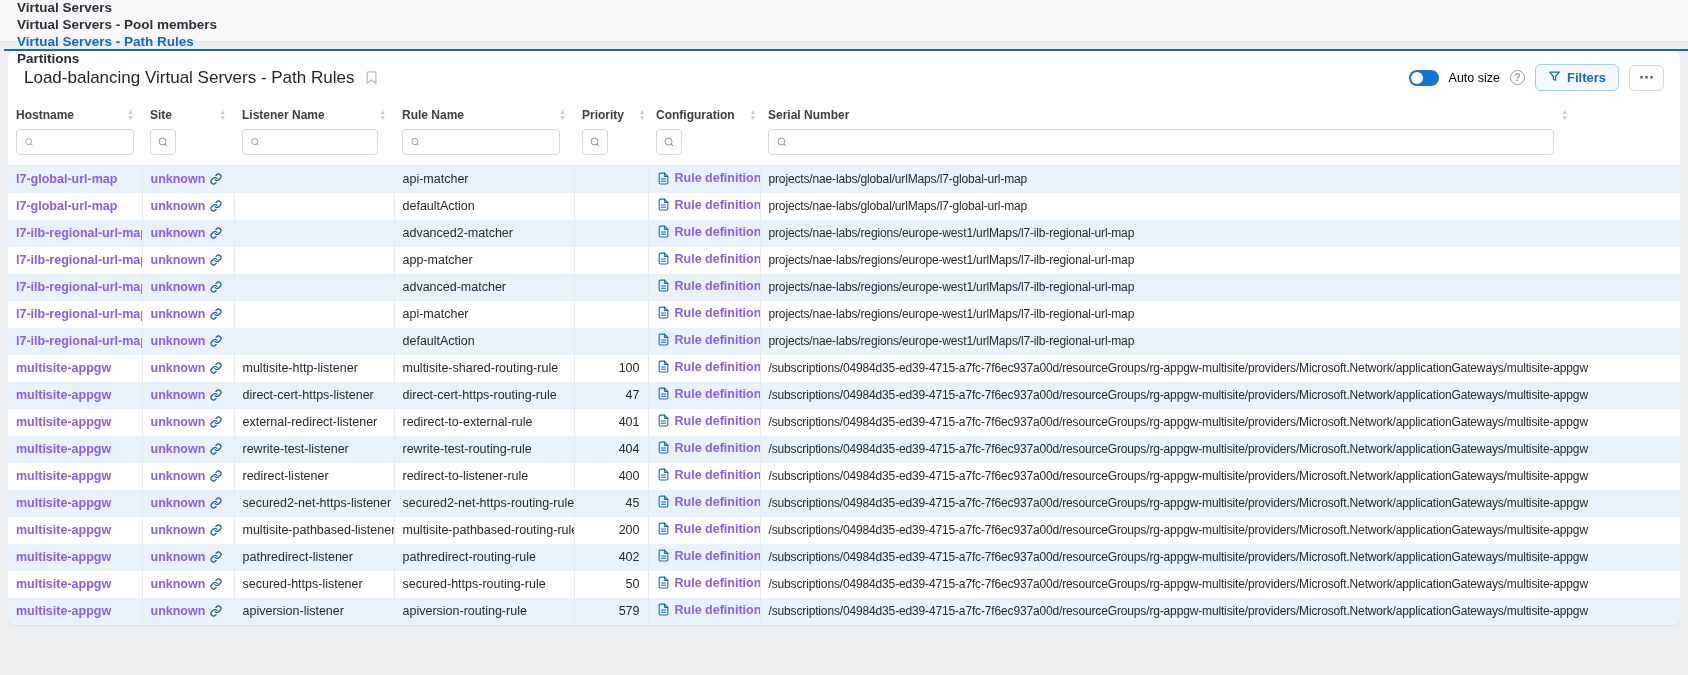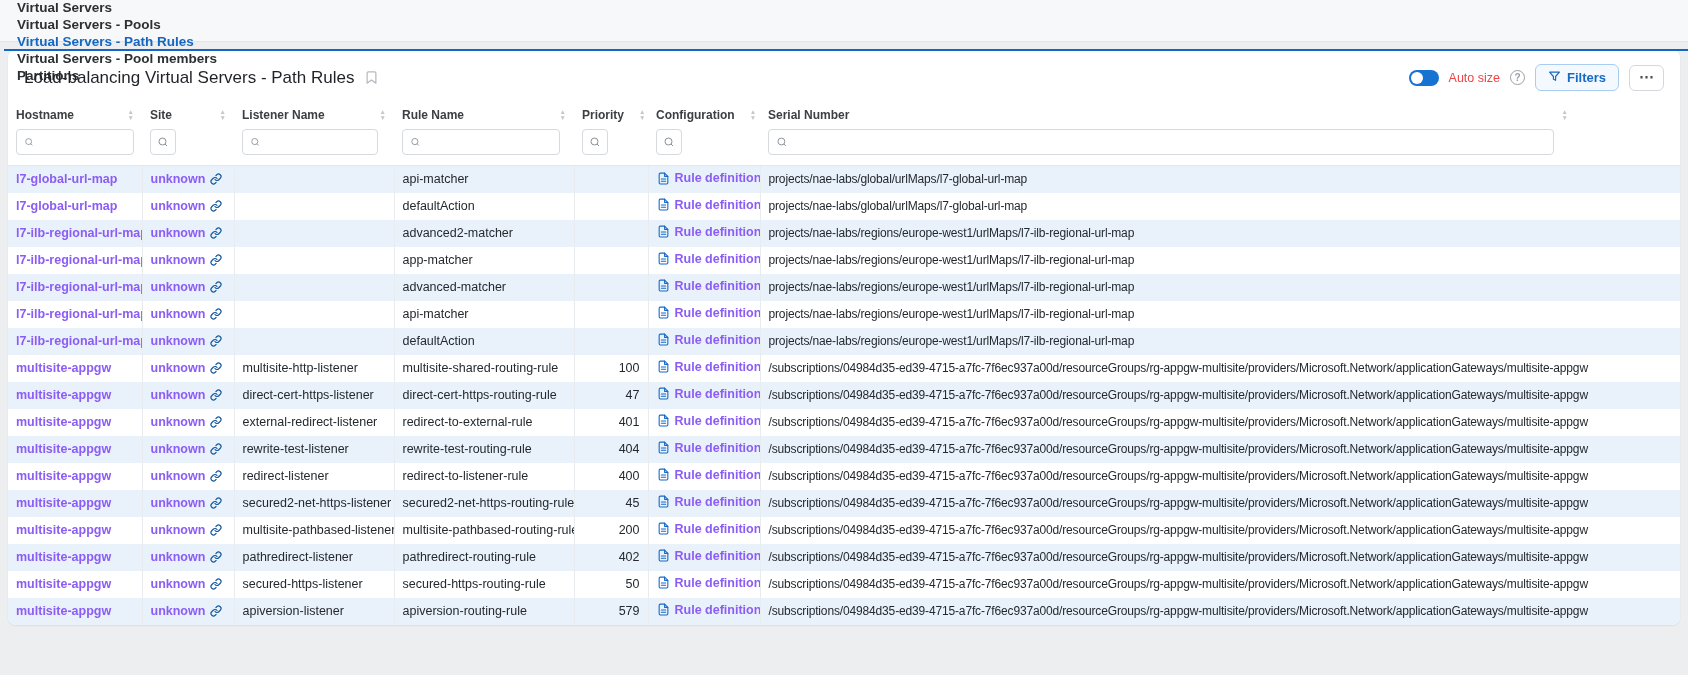--- a/index.html
+++ b/index.html
@@ -34,21 +34,21 @@
     box-shadow:0 1px 2px rgba(0,0,0,.07);
     overflow:hidden;
   }
   .card-header { display:flex; align-items:center; padding:14px 16px 10px 16px; }
   .title { margin:0; font-size:17px; font-weight:400; color:#1f2226; }
   .bookmark { margin-left:10px; display:flex; align-items:center; }
 
   .header-right { margin-left:auto; display:flex; align-items:center; gap:10px; }
   .switch { width:30px; height:16px; border-radius:9px; background:#1673d1; position:relative; cursor:pointer; flex:0 0 auto; }
   .switch .knob { position:absolute; left:2px; top:2px; width:12px; height:12px; border-radius:50%; background:#fff; }
-  .autosize-label { font-size:12.5px; color:#ef4444; }
+  .autosize-label { font-size:12.5px; color:#000000; }
   .help {
     width:15px; height:15px; border-radius:50%;
     border:1.5px solid #999fa6; color:#999fa6;
     font-size:10px; font-weight:700;
     display:flex; align-items:center; justify-content:center; cursor:pointer;
   }
   .btn-filters {
     display:flex; align-items:flex-start; gap:6px;
     border:1px solid #a8cdf0; background:#f3f9ff; color:#1569c7;
     font-family:inherit; font-weight:700; font-size:13px;
@@ -98,23 +98,22 @@
   .c-serial { font-size:12px; letter-spacing:-0.15px; }
   .cfg-link svg { flex:0 0 auto; }
 
   svg { display:block; }
 </style>
 </head>
 <body>
 
 <nav class="tabbar">
   <div class="tab">Virtual Servers</div>
-  <div class="tab">Virtual Servers - Pools</div>
+  <div class="tab">Virtual Servers - Pool members</div>
   <div class="tab active">Virtual Servers - Path Rules</div>
-  <div class="tab">Virtual Servers - Pool members</div>
   <div class="tab">Partitions</div>
 </nav>
 
 <main>
   <section class="card">
 
     <div class="card-header">
       <h1 class="title">Load-balancing Virtual Servers - Path Rules</h1>
       <span class="bookmark">
         <svg width="15" height="15" viewBox="0 0 24 24" fill="none" stroke="#b6bbc1" stroke-width="2" stroke-linejoin="round">

